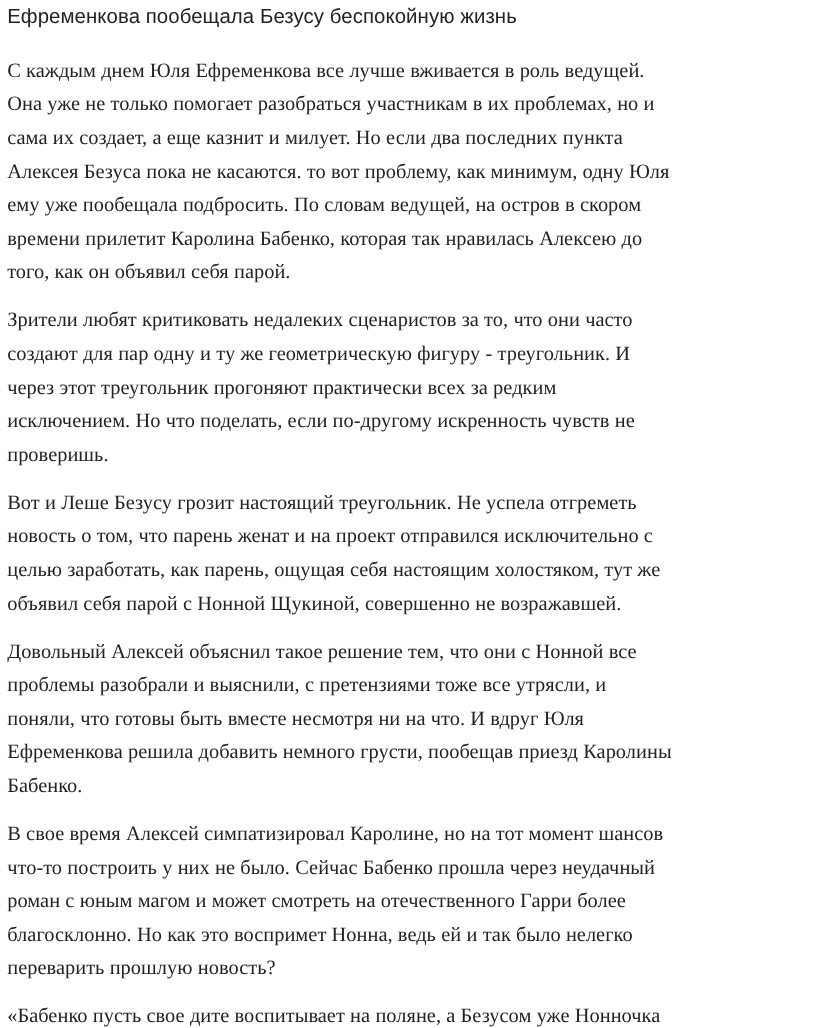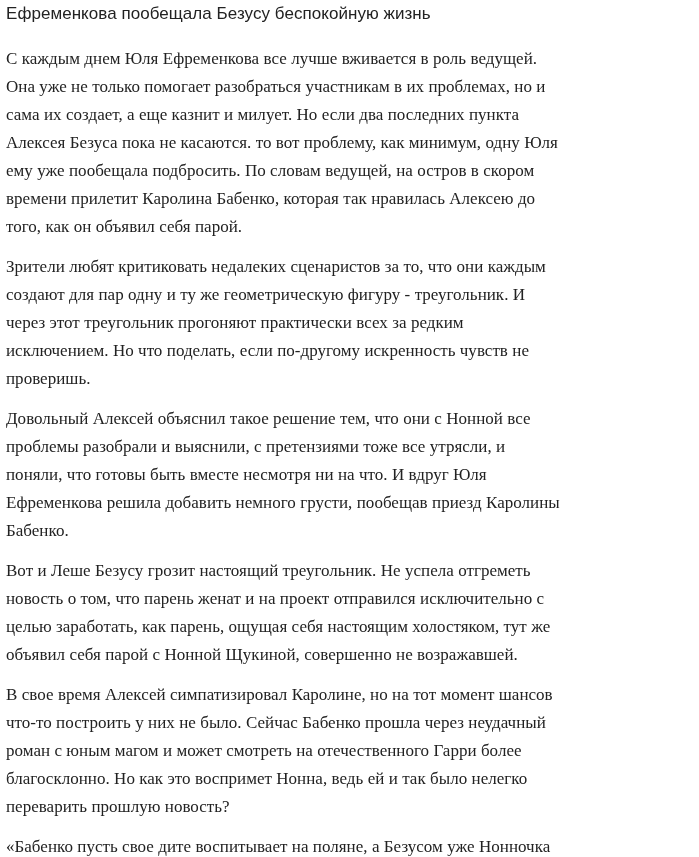--- a/index.html
+++ b/index.html
@@ -65,20 +65,20 @@
 <body>
 
 <div class="article">
 
   <h1 class="article-title">Ефременкова пообещала Безусу беспокойную жизнь</h1>
 
   <div class="title-spacer"></div>
 
   <div class="article-body">
     <p class="article-paragraph">С каждым днем Юля Ефременкова все лучше вживается в роль ведущей. Она уже не только помогает разобраться участникам в их проблемах, но и сама их создает, а еще казнит и милует. Но если два последних пункта Алексея Безуса пока не касаются. то вот проблему, как минимум, одну Юля ему уже пообещала подбросить. По словам ведущей, на остров в скором времени прилетит Каролина Бабенко, которая так нравилась Алексею до того, как он объявил себя парой.</p>
-    <p class="article-paragraph">Зрители любят критиковать недалеких сценаристов за то, что они каждым создают для пар одну и ту же геометрическую фигуру - треугольник. И через этот треугольник прогоняют практически всех за редким исключением. Но что поделать, если по-другому искренность чувств не проверишь.</p>
+    <p class="article-paragraph">Зрители любят критиковать недалеких сценаристов за то, что они часто создают для пар одну и ту же геометрическую фигуру - треугольник. И через этот треугольник прогоняют практически всех за редким исключением. Но что поделать, если по-другому искренность чувств не проверишь.</p>
+    <p class="article-paragraph">Вот и Леше Безусу грозит настоящий треугольник. Не успела отгреметь новость о том, что парень женат и на проект отправился исключительно с целью заработать, как парень, ощущая себя настоящим холостяком, тут же объявил себя парой с Нонной Щукиной, совершенно не возражавшей.</p>
     <p class="article-paragraph">Довольный Алексей объяснил такое решение тем, что они с Нонной все проблемы разобрали и выяснили, с претензиями тоже все утрясли, и поняли, что готовы быть вместе несмотря ни на что. И вдруг Юля Ефременкова решила добавить немного грусти, пообещав приезд Каролины Бабенко.</p>
-    <p class="article-paragraph">Вот и Леше Безусу грозит настоящий треугольник. Не успела отгреметь новость о том, что парень женат и на проект отправился исключительно с целью заработать, как парень, ощущая себя настоящим холостяком, тут же объявил себя парой с Нонной Щукиной, совершенно не возражавшей.</p>
     <p class="article-paragraph">В свое время Алексей симпатизировал Каролине, но на тот момент шансов что-то построить у них не было. Сейчас Бабенко прошла через неудачный роман с юным магом и может смотреть на отечественного Гарри более благосклонно. Но как это воспримет Нонна, ведь ей и так было нелегко переварить прошлую новость?</p>
     <p class="article-paragraph">«Бабенко пусть свое дите воспитывает на поляне, а Безусом уже Нонночка занимается», «Наконец-то. Пора уже что-то строить, и так долго перебирал», «Степа Меньщиков правильно говорил: надо работать с тем, что есть, а не сидеть перебирать. уже подобрал Нонку, сиди с ней и не рыпайся», - считают пользователи.</p>
   </div>
 
 </div>
 
 </body></html>

